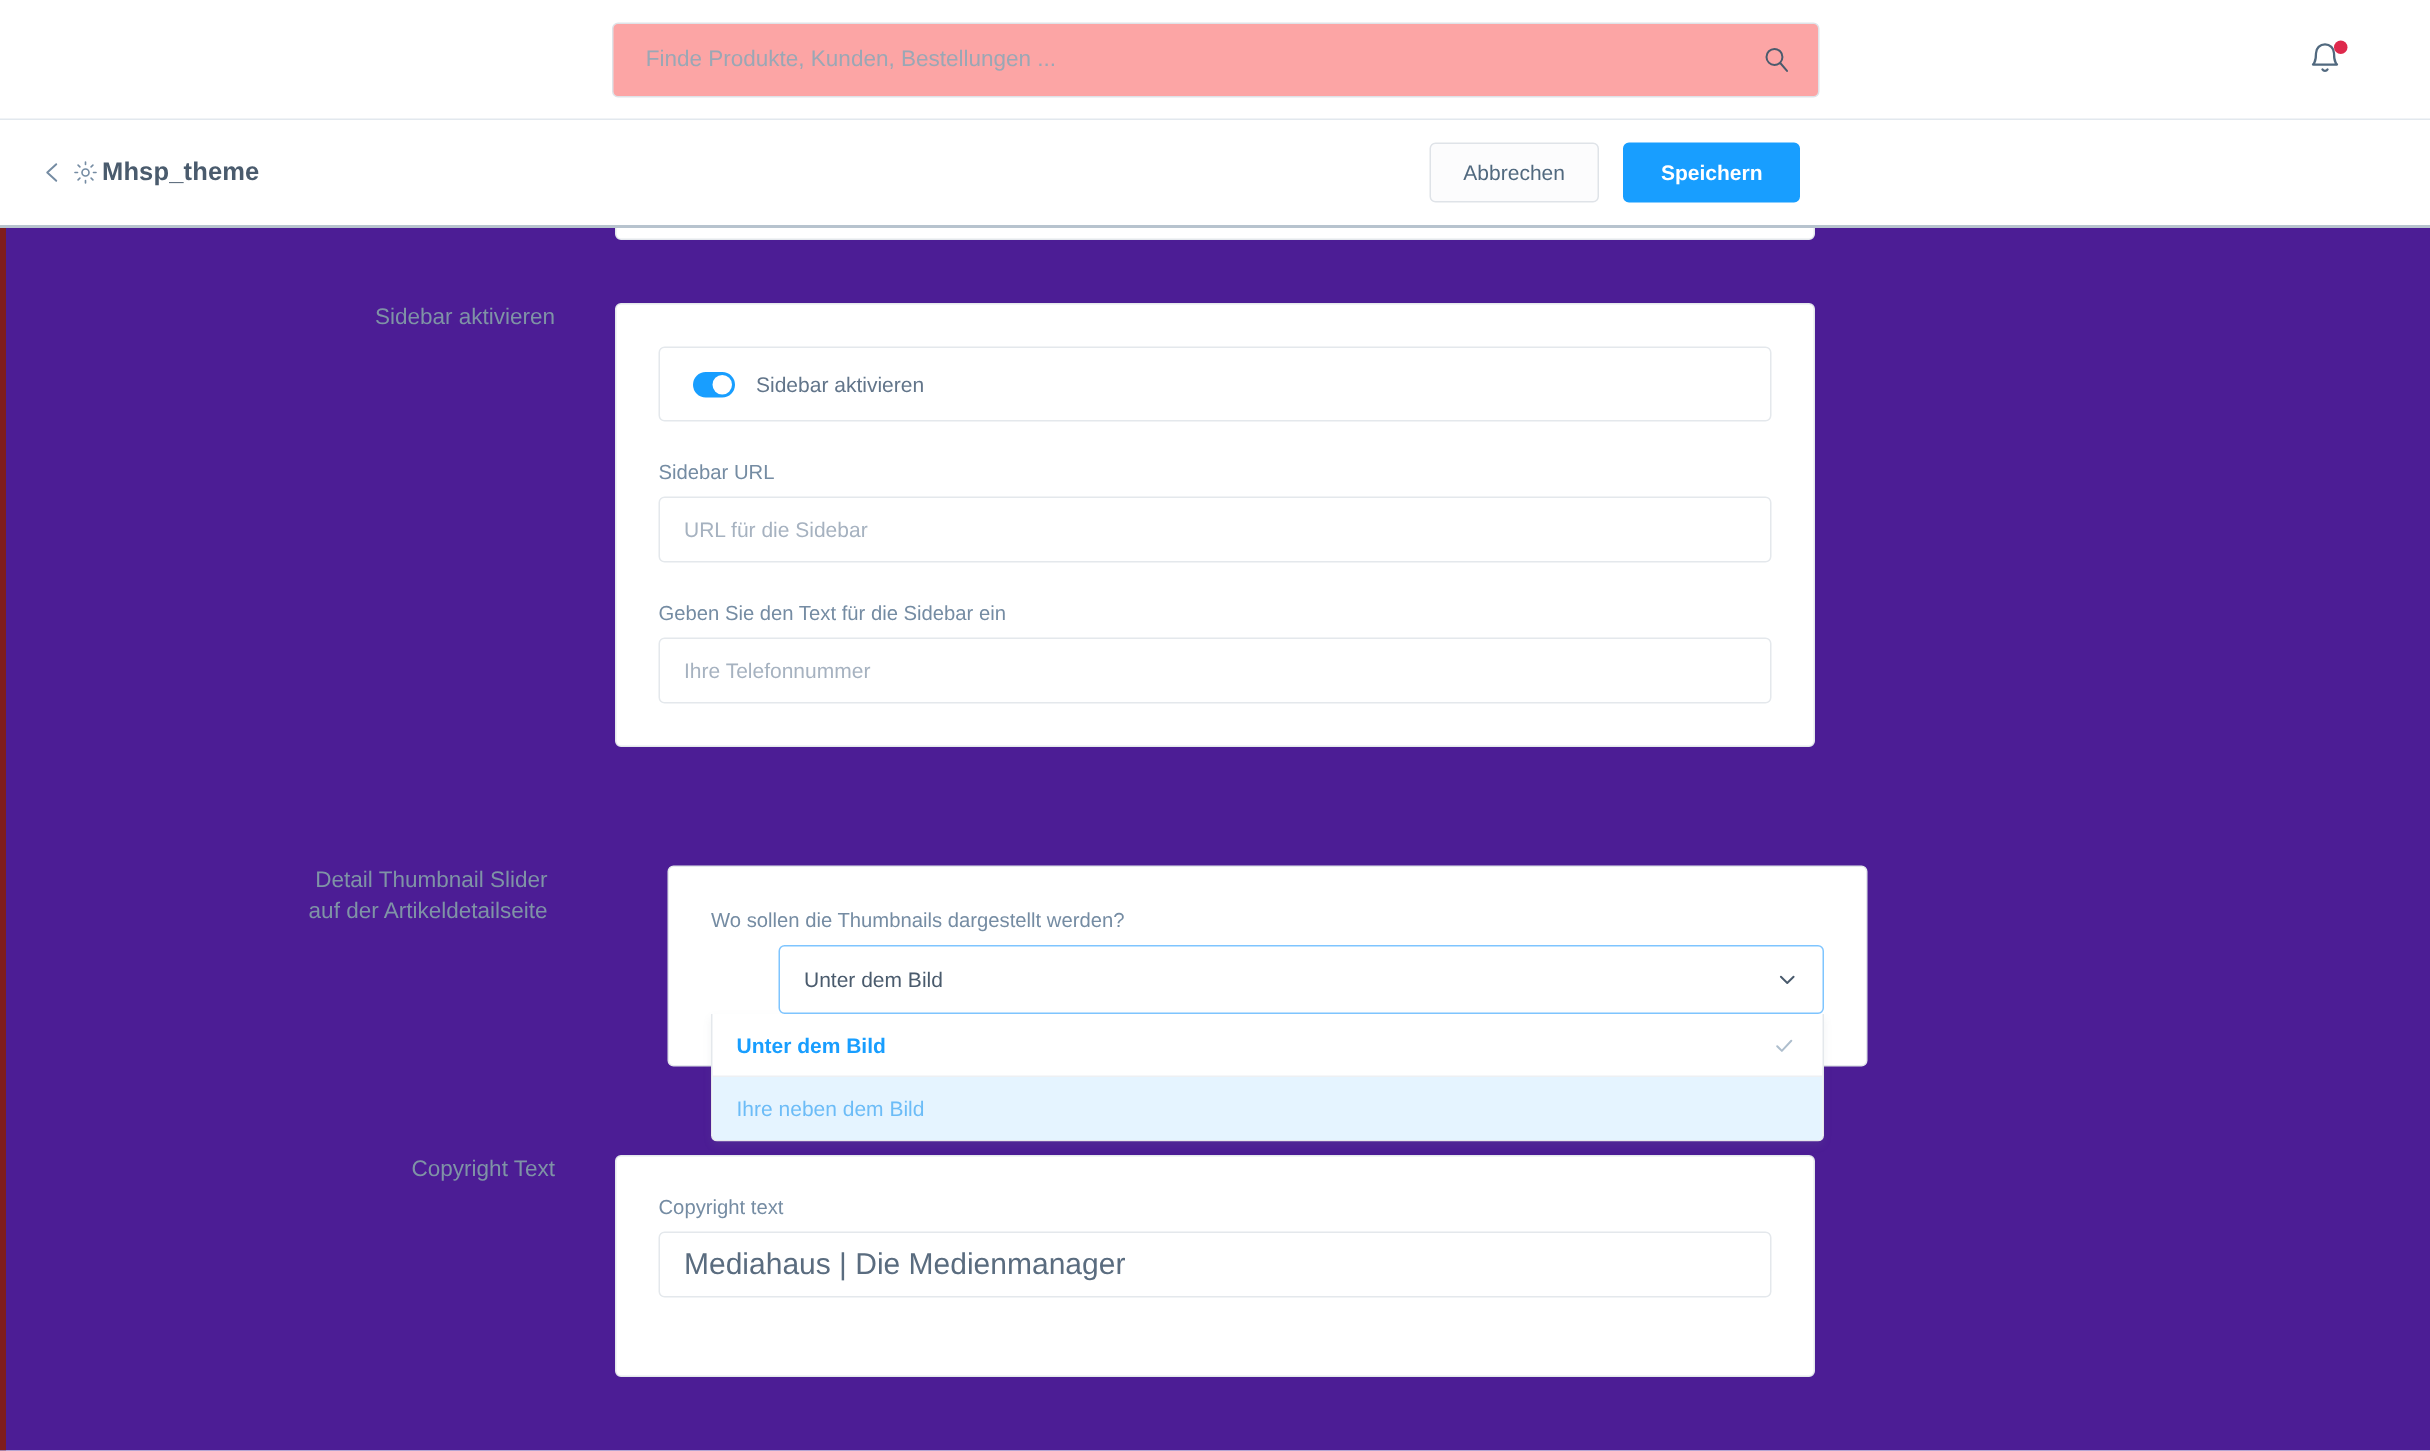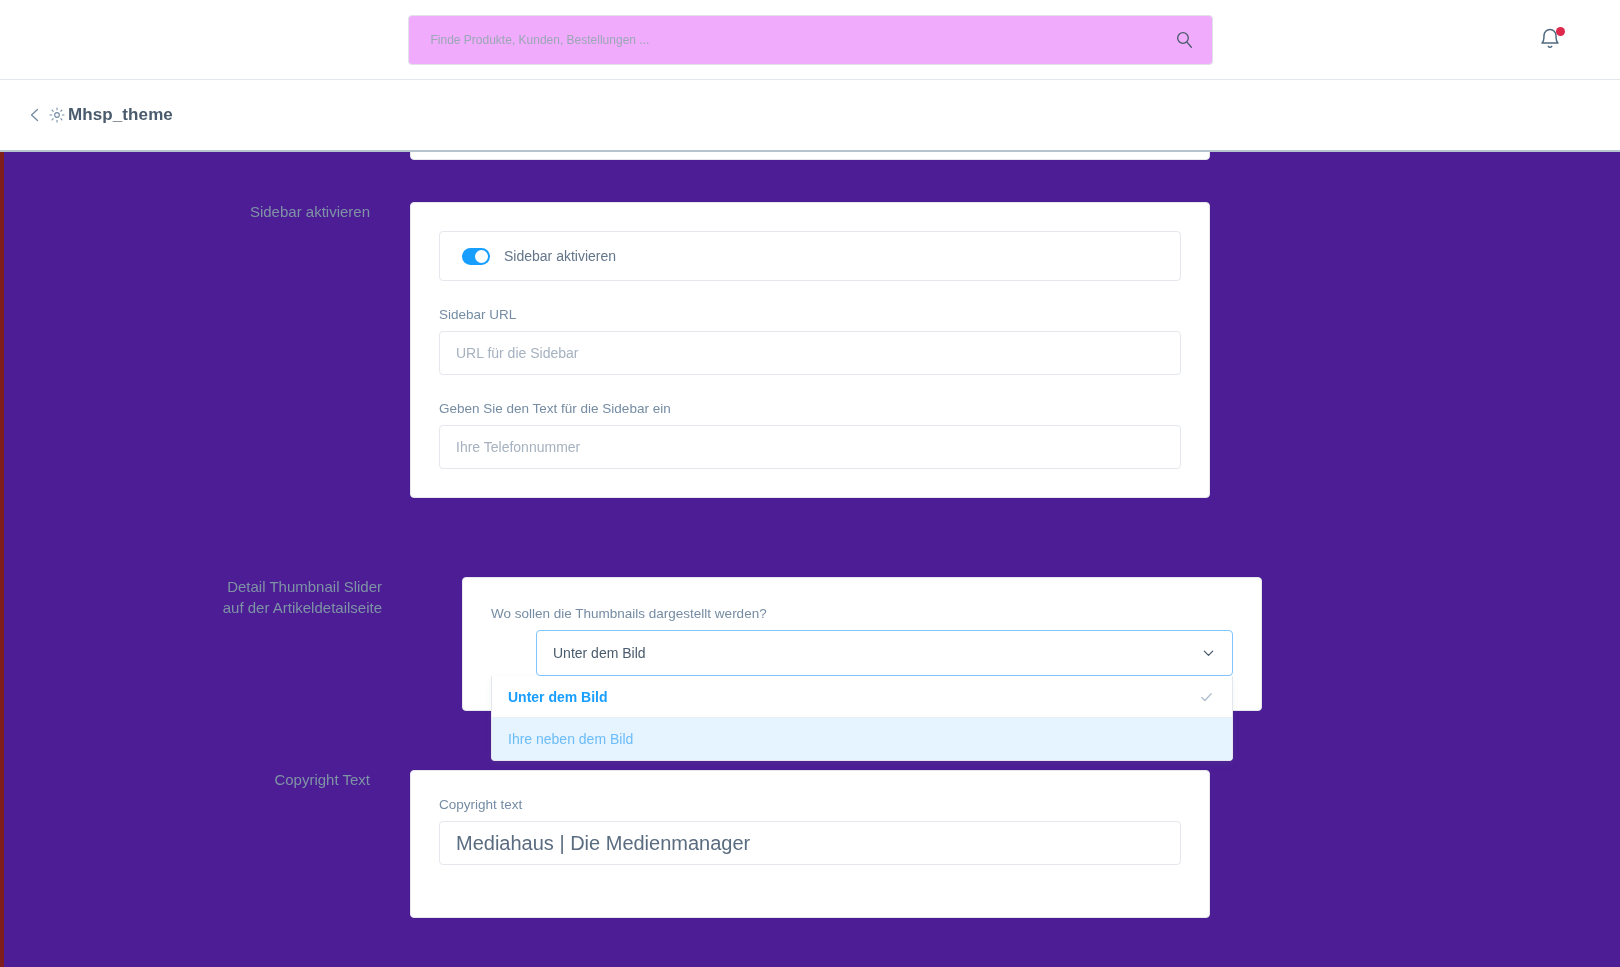--- a/index.html
+++ b/index.html
@@ -35,23 +35,23 @@
   .search-wrap {
     position: relative;
     width: 805px;
     height: 50px;
   }
   .search-input {
     width: 100%;
     height: 50px;
     border: 1px solid #dfe3e8;
     border-radius: 4px;
-    background: #f0abfc;
+    background: #fca5a5;
     padding: 0 48px 0 22px;
-    font-size: 12px;
+    font-size: 15px;
     font-family: "Liberation Sans", sans-serif;
     color: #4a5b6d;
     outline: none;
   }
   .search-input::placeholder { color: #9aa7b5; }
   .search-icon {
     position: absolute;
     right: 18px;
     top: 50%;
     transform: translateY(-50%);
@@ -358,20 +358,24 @@
       </button>
       <button class="icon-btn">
         <svg width="18" height="18" viewBox="0 0 20 20" fill="none" stroke="currentColor" stroke-width="1.2">
           <circle cx="10" cy="10" r="2.6"></circle>
           <path d="M10 2.2v1.9M10 15.9v1.9M17.8 10h-1.9M4.1 10H2.2M15.5 4.5l-1.35 1.35M5.85 14.15L4.5 15.5M15.5 15.5l-1.35-1.35M5.85 5.85L4.5 4.5" stroke-linecap="round"></path>
         </svg>
       </button>
       <div class="sb-title">Mhsp_theme</div>
     </div>
     <div class="sb-title-wrap"></div>
+    <div class="sb-actions">
+      <button class="btn btn-secondary">Abbrechen</button>
+      <button class="btn btn-primary">Speichern</button>
+    </div>
   </div>
 
   <div class="content">
     <div class="scroll-area">
 
       <div class="card-cut"></div>
 
       <div class="row" style="left:156px; top:50px;">
         <div class="row-label">Sidebar aktivieren</div>
         <div class="card">
@@ -389,21 +393,21 @@
           </div>
 
           <div class="field">
             <div class="field-label">Geben Sie den Text für die Sidebar ein</div>
             <input class="field-input" type="text" placeholder="Ihre Telefonnummer" style="">
           </div>
 
         </div>
       </div>
 
-      <div class="row" style="left:168px; top:425px;">
+      <div class="row" style="left:151px; top:425px;">
         <div class="row-label">
           <div>Detail Thumbnail Slider</div>
           <div>auf der Artikeldetailseite</div>
         </div>
         <div class="card" style="padding-bottom:34px;margin-left:40px;">
           <div class="field" style="margin-top:0;">
             <div class="field-label">Wo sollen die Thumbnails dargestellt werden?</div>
             <div class="select-wrap">
               <div class="select-box">
                 <span>Unter dem Bild</span>

